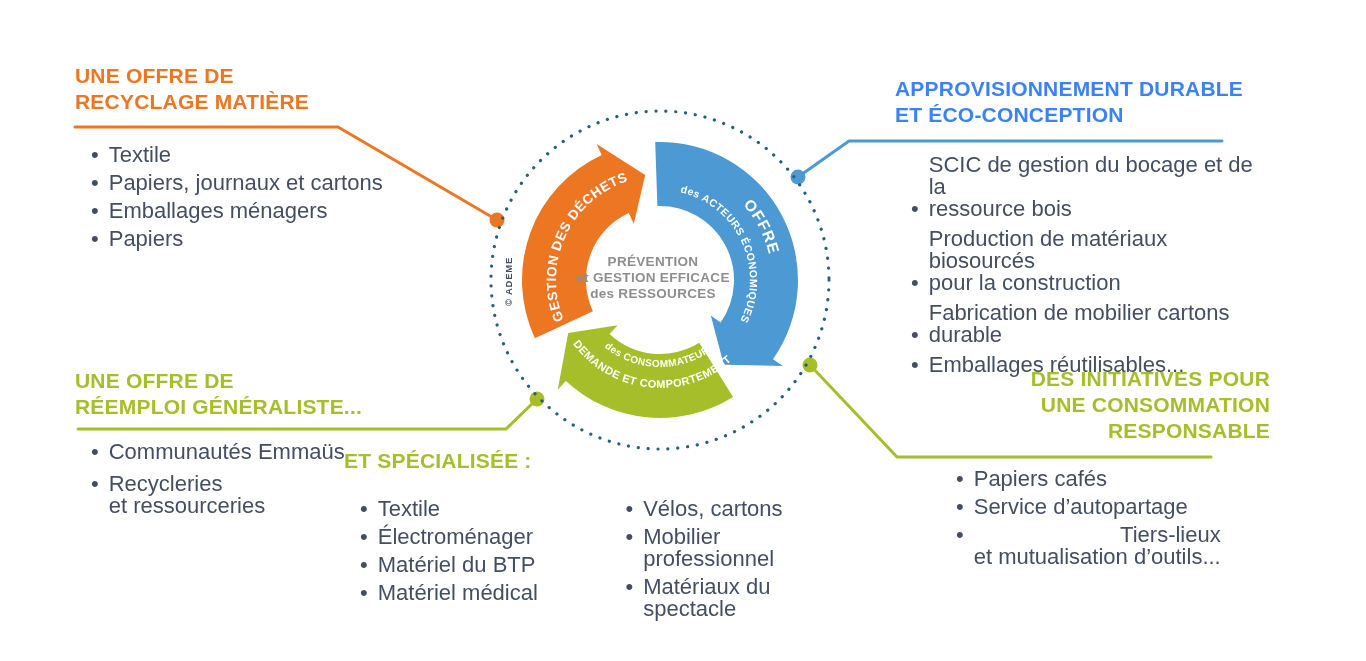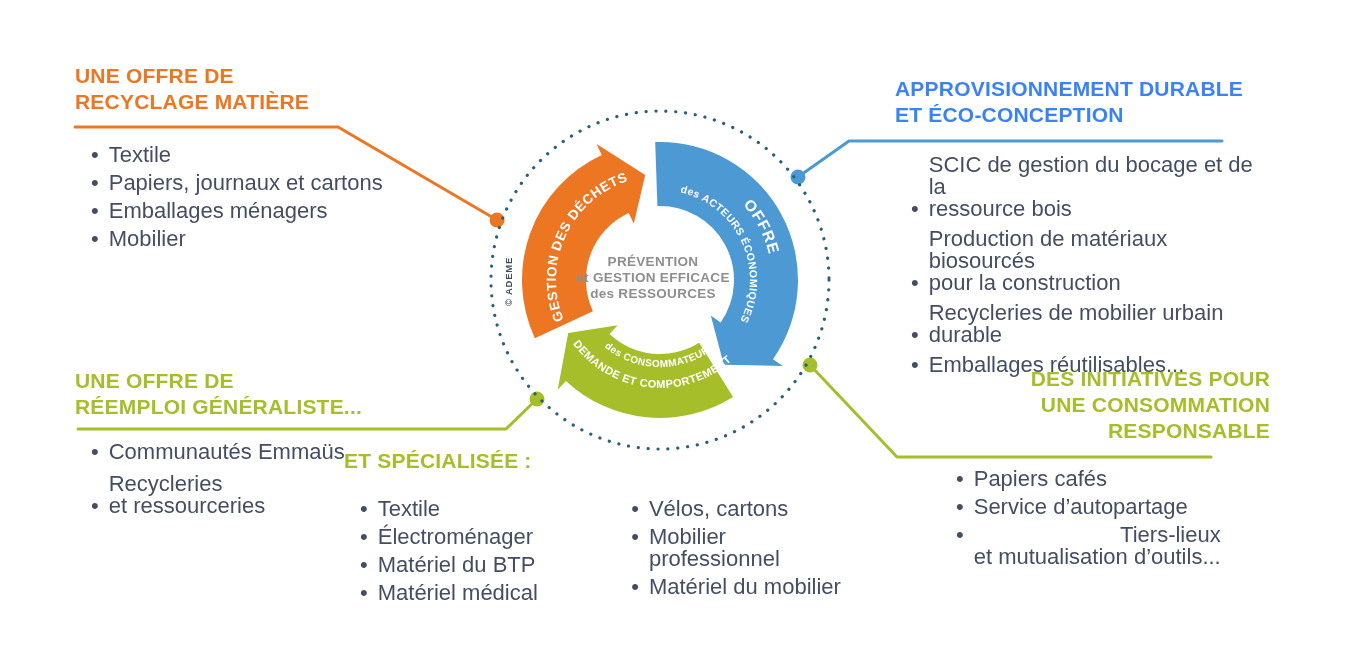--- a/index.html
+++ b/index.html
@@ -38,21 +38,21 @@
   ul.items li::before { content:"\2022"; flex:0 0 auto; }
   ul.items li span { white-space:pre-line; }
 
   #sec-recycling   { left:75px;  top:63px;  width:370px; }
   #sec-recycling   ul { margin-top:29px; }
   #sec-sourcing    { left:895px; top:76px;  width:390px; }
   #sec-sourcing    ul { margin-top:26px; }
   #sec-sourcing    li { margin-bottom:8px;align-items:flex-end; }
   #sec-reuse       { left:75px;  top:368px; width:330px; }
   #sec-reuse       ul { margin-top:21px; }
-  #sec-reuse       li { margin-bottom:10px;align-items:flex-end; }
+  #sec-reuse       li { margin-bottom:10px; }
   #sec-specialized { left:344px; top:448px; width:520px; }
   #sec-specialized .cols { display:flex; gap:10px; margin-top:8px; }
   #sec-specialized ul.col1 { width:245px; }
   #sec-responsible { left:940px; top:366px; width:330px;text-align:right; }
   #sec-responsible ul { margin-top:24px; }
 
   
   svg.connectors {
     position:absolute; left:0; top:0;
     width:1366px; height:661px;
@@ -142,39 +142,39 @@
       <li>
           <span>Textile</span>
         </li>
       <li>
           <span>Papiers, journaux et cartons</span>
         </li>
       <li>
           <span>Emballages ménagers</span>
         </li>
       <li>
-          <span>Mobilier</span>
+          <span>Papiers</span>
         </li>
     </ul>
   </section>
 
   <section class="panel" id="sec-sourcing">
     <h2 class="title blue">APPROVISIONNEMENT DURABLE
 ET ÉCO-CONCEPTION</h2>
     <ul class="items">
       <li>
           <span>SCIC de gestion du bocage et de la
 ressource bois</span>
         </li>
       <li>
           <span>Production de matériaux biosourcés
 pour la construction</span>
         </li>
       <li>
-          <span>Recycleries de mobilier urbain durable</span>
+          <span>Fabrication de mobilier cartons durable</span>
         </li>
       <li>
           <span>Emballages réutilisables...</span>
         </li>
     </ul>
   </section>
 
   <section class="panel" id="sec-reuse">
     <h2 class="title green">UNE OFFRE DE
 RÉEMPLOI GÉNÉRALISTE...</h2>
@@ -207,21 +207,21 @@
           </li>
       </ul>
       <ul class="items col2">
         <li>
             <span>Vélos, cartons</span>
           </li>
         <li>
             <span>Mobilier professionnel</span>
           </li>
         <li>
-            <span>Matériel du mobilier</span>
+            <span>Matériaux du spectacle</span>
           </li>
       </ul>
     </div>
   </section>
 
   <section class="panel" id="sec-responsible">
     <h2 class="title green">DES INITIATIVES POUR
 UNE CONSOMMATION
 RESPONSABLE</h2>
     <ul class="items">

